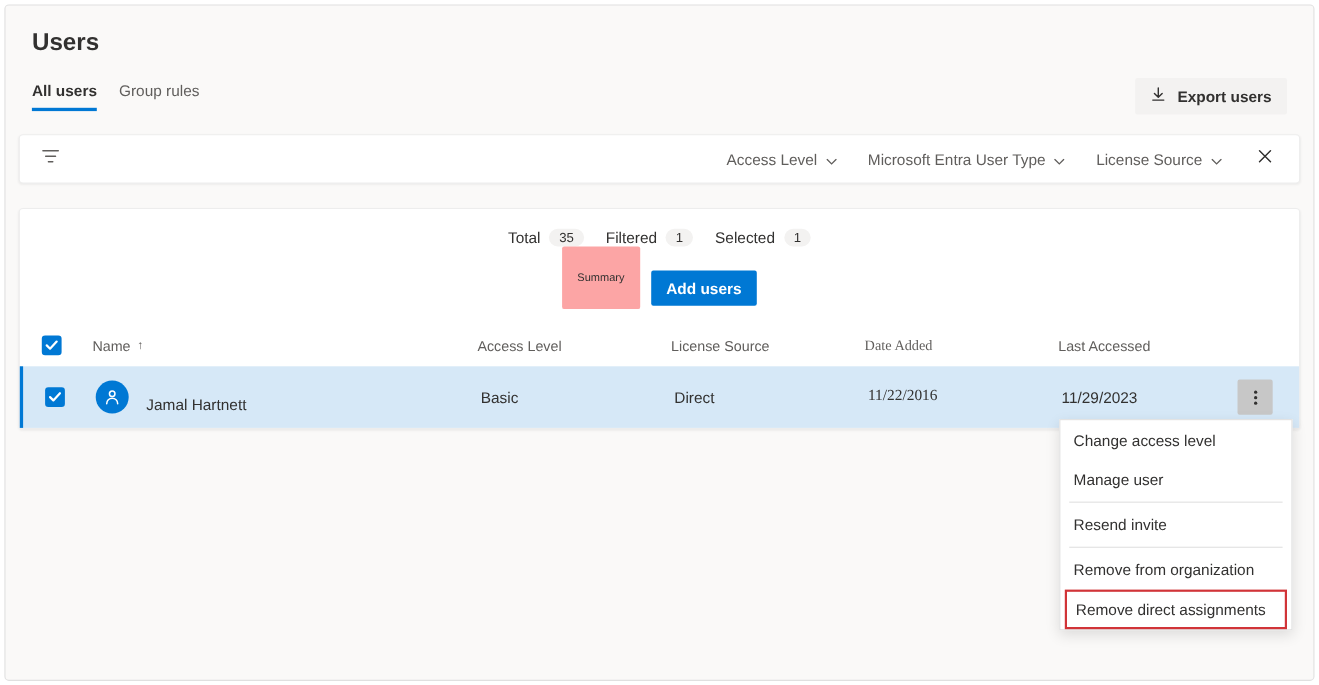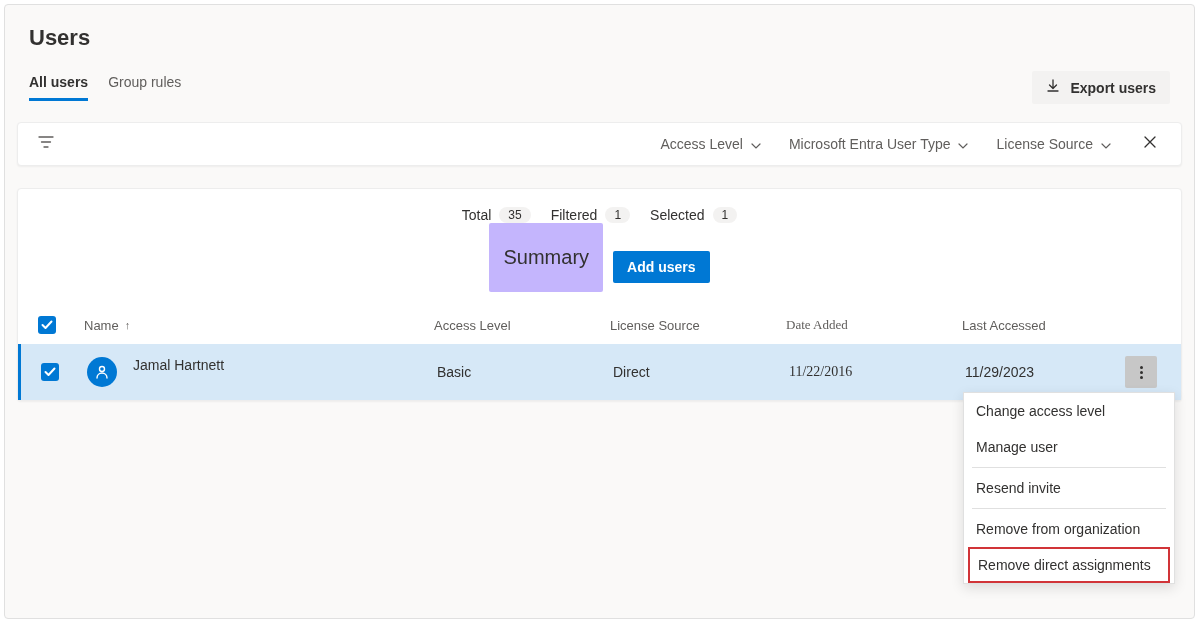--- a/index.html
+++ b/index.html
@@ -23,39 +23,39 @@
     .filter-dropdown { display: flex; align-items: center; gap: 8px; color: #605e5c; font-size: 14px; cursor: pointer; }
     .close-icon { color: #323130; cursor: pointer; font-size: 16px; padding: 0 4px; }
     
     .main-panel { background: #fff; border: 1px solid #ededed; border-radius: 4px; box-shadow: 0 1px 2px rgba(0,0,0,0.05); }
     
     .stats-row { display: flex; justify-content: space-between; align-items: center; padding: 18px 20px 14px 20px; flex-direction: column; }
     .stats-left { display: flex; gap: 20px; align-items: center; }
     .stat-item { display: flex; align-items: center; gap: 8px; font-size: 14px; color: #323130; }
     .pill { background: #f3f2f1; border-radius: 10px; padding: 1px 9px; font-size: 12px; color: #323130; }
     .stats-right { display: flex; gap: 10px; align-items: center; }
-    .summary-btn { background: #c4b5fd; border: none; padding: 23px 14px; font-size: 20px; color: #323130; cursor: pointer; border-radius: 2px; }
+    .summary-btn { background: #fca5a5; border: none; padding: 23px 14px; font-size: 10px; color: #323130; cursor: pointer; border-radius: 2px; }
     .add-users-btn { background: #0078d4; color: #fff; border: none; padding: 8px 14px; font-size: 14px; font-weight: 600; cursor: pointer; border-radius: 2px; margin-top: 18px; }
     
     .table-header { display: flex; align-items: center; padding: 10px 20px; font-size: 13px; color: #605e5c; }
     .col-check { width: 46px; display: flex; align-items: center; }
     .col-name { flex: 0 0 350px; display: flex; align-items: center; gap: 6px; }
     .col-access { flex: 0 0 176px; }
     .col-license { flex: 0 0 176px; }
     .col-date { flex: 0 0 176px; font-family: Liberation Serif, serif; }
     .col-last { flex: 1; }
     .col-more { width: 40px; display:flex; justify-content:center; }
     
     .checkbox { width: 18px; height: 18px; border-radius: 3px; background: #0078d4; display: flex; align-items: center; justify-content: center; cursor: pointer; }
     .checkbox svg { stroke: #fff; }
     
     .sort-arrow { font-size: 11px; color: #605e5c; }
     
     .table-row { display: flex; align-items: center; padding: 12px 20px; background: #d6e8f7; border-left: 3px solid #0078d4; position: relative; }
-    .row-name { display: flex; align-items: flex-start; gap: 16px; }
+    .row-name { display: flex; align-items: flex-end; gap: 16px; }
     .avatar { width: 30px; height: 30px; border-radius: 50%; background: #0078d4; display: flex; align-items: center; justify-content: center; color: #fff; flex-shrink: 0; }
     .row-text { font-size: 14px; color: #323130; }
     
     .more-btn { width: 32px; height: 32px; background: #c7c7c7; display: flex; align-items: center; justify-content: center; cursor: pointer; border-radius: 2px; }
     .more-dots { display: flex; flex-direction: column; gap: 2px; }
     .more-dots span { width: 3px; height: 3px; background: #323130; border-radius: 50%; }
     
     .context-menu { position: absolute; top: 48px; right: 6px; background: #fff; border: 1px solid #e0e0e0; box-shadow: 0 4px 12px rgba(0,0,0,0.12); width: 212px; z-index: 10; }
     .menu-item { padding: 10px 12px; font-size: 14px; color: #323130; cursor: pointer; }
     .menu-divider { height: 1px; background: #e0e0e0; margin: 2px 8px; }

